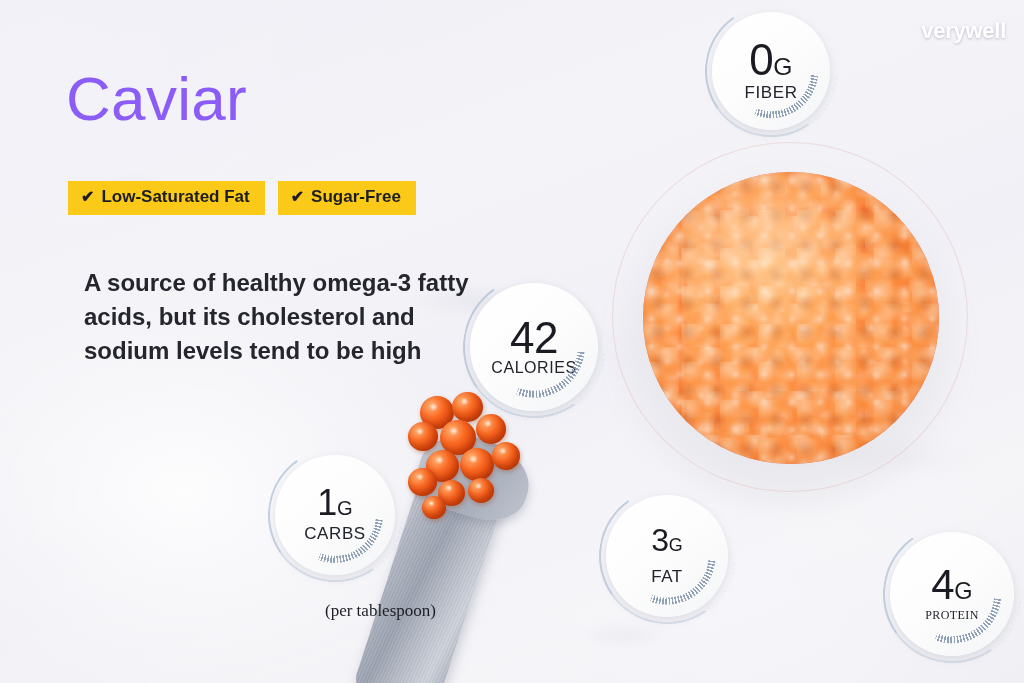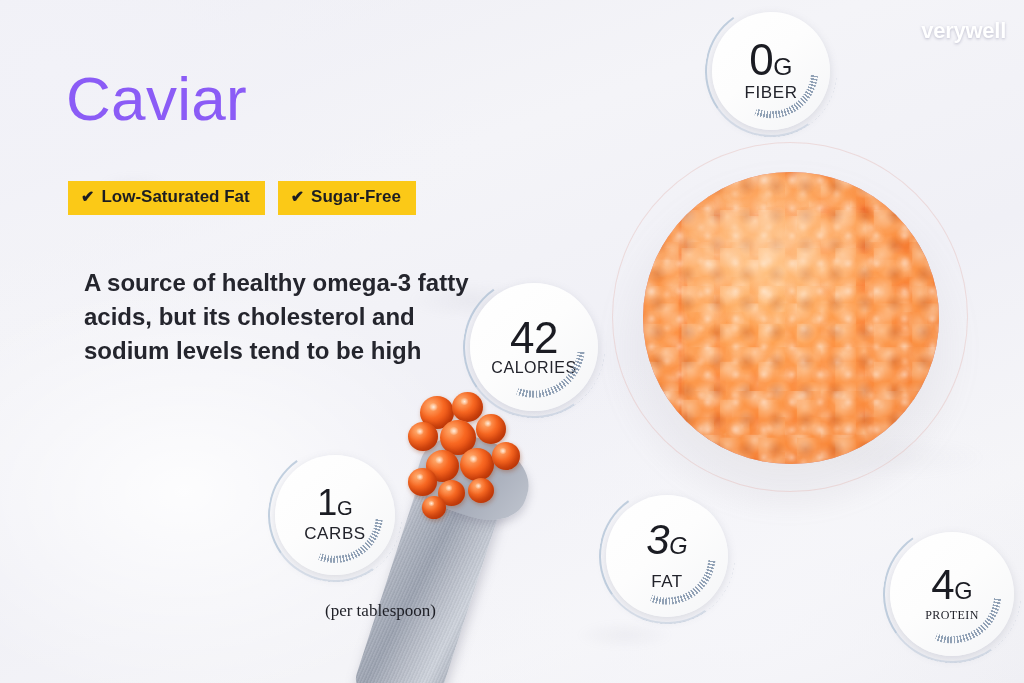--- a/index.html
+++ b/index.html
@@ -233,21 +233,21 @@
 
   #badge-calories { left: 470px; top: 283px;  width: 128px; height: 128px; }
   #badge-calories .val { font-size: 44px; }
   #badge-calories .lbl { font-size: 16px; }
 
   #badge-carbs    { left: 275px; top: 455px;  width: 120px; height: 120px; }
   #badge-carbs .val { font-size: 36px; margin-bottom: 3px; }
   #badge-carbs .lbl { font-size: 17px; }
 
   #badge-fat      { left: 606px; top: 495px;  width: 122px; height: 122px; }
-  #badge-fat .val { font-size: 42px; margin-bottom: 12px; font-style: italic; }
+  #badge-fat .val { font-size: 32px; margin-bottom: 12px; }
   #badge-fat .lbl { font-size: 17px; }
 
   #badge-protein  { left: 890px; top: 532px;  width: 124px; height: 124px; }
   #badge-protein .val { font-size: 42px; margin-bottom: 3px; }
   #badge-protein .lbl { font-size: 12px; font-family: Liberation Serif, serif; }
 
   
   .title {
     position: absolute;
     left: 66px; top: 68px;

